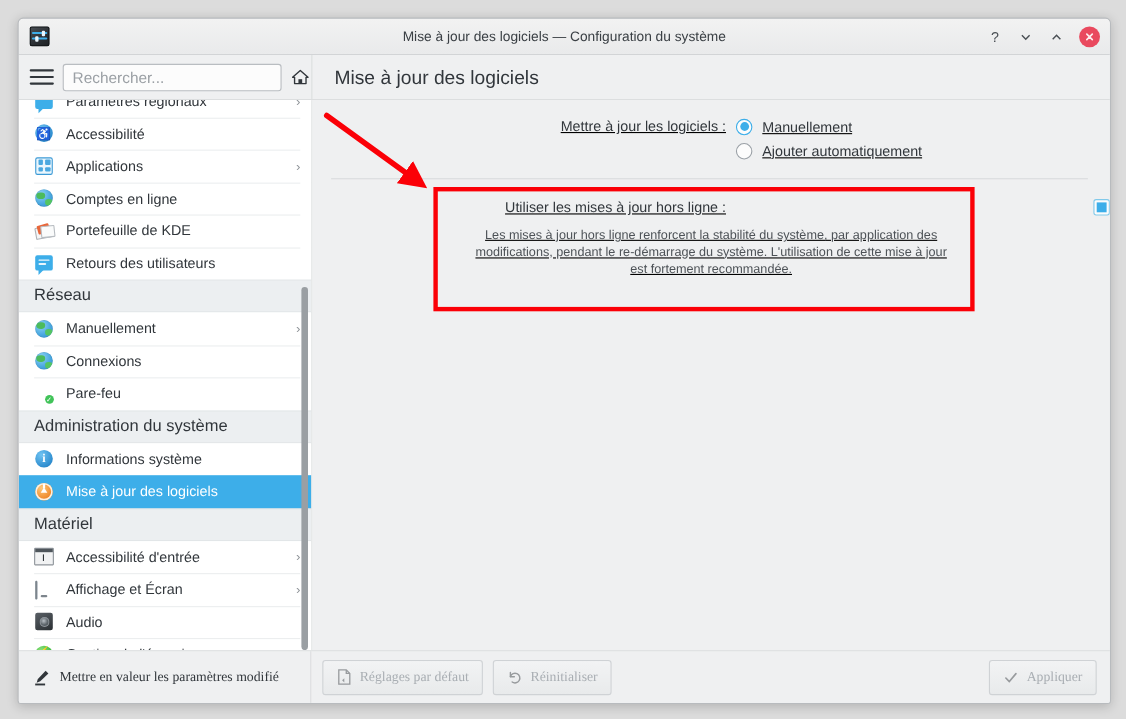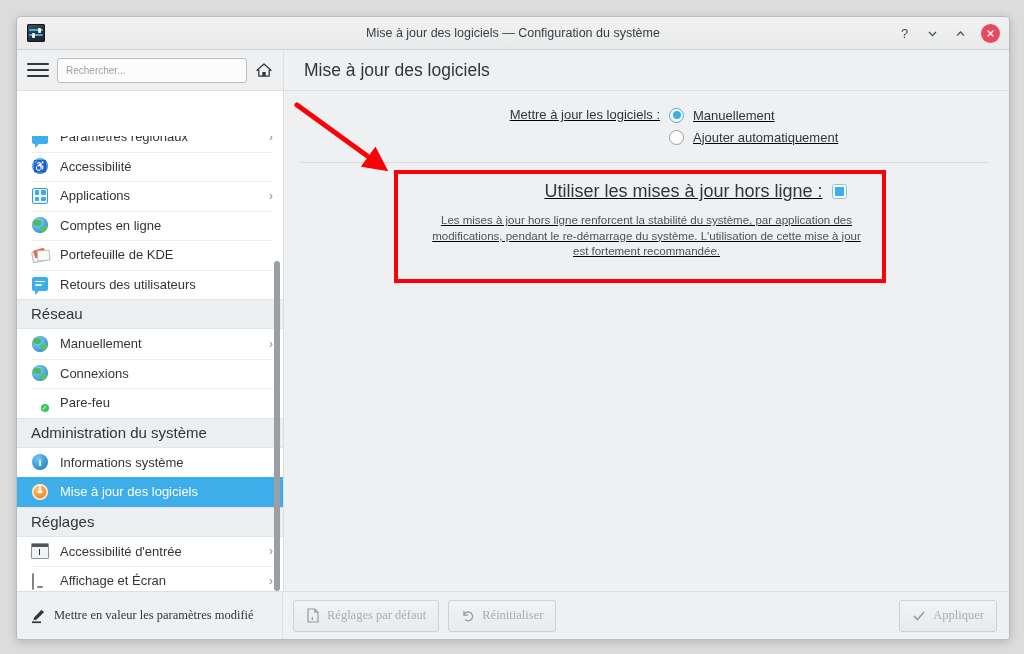--- a/index.html
+++ b/index.html
@@ -142,21 +142,21 @@
     background: #31363b;
     border-radius: 1px;
   }
   .search-input {
     flex: 1;
     height: 25px;
     margin: 0 6px 0 8px;
     border: 1px solid #b9bdc1;
     border-radius: 3px;
     background: #fcfcfc;
-    font-size: 10px;
+    font-size: 14px;
     color: #31363b;
     padding: 0 8px;
     box-sizing: border-box;
     font-family: "Liberation Sans", sans-serif;
     outline: none;
   }
   .search-input::placeholder { color: #9ba0a5; }
   .home-btn {
     width: 22px; height: 22px;
     display:flex; align-items:center; justify-content:center;
@@ -190,21 +190,20 @@
     min-width: 266px;
     background: #ffffff;
     border-right: 1px solid #dcdedf;
     position: relative;
     overflow: hidden;
   }
   .sb-scroll {
     position: absolute;
     inset: 0;
     overflow: hidden;
-    margin-top: 45px;
   }
   .sb-list {
     position: absolute;
     top: -14px;
     left: 0;
     right: 0;
   }
   .sb-item {
     display: flex;
     align-items: center;
@@ -426,22 +425,22 @@
     margin: 14px 20px 0 17px;
   }
 
   .offline-block {
     margin-top: 18px;
     text-align: center;
   }
   .offline-row {
     display: flex;
     align-items: center;
-    justify-content: center;
-    font-size: 18px;
+    justify-content: space-between;
+    font-size: 13px;
     color: #31363b;
   }
   .offline-label {
     width: 385px;
     text-align: right;
     padding-right: 9px;
     box-sizing: border-box;
   }
   .checkbox {
     width: 15px; height: 15px;
@@ -685,21 +684,21 @@
               </div>
               <div class="sb-item selected">
                 <span class="ic">
                   <span class="ico-update">
                     <span class="arrow"></span>
                     <span class="stem"></span>
                   </span>
                 </span>
                 <span class="lbl">Mise à jour des logiciels</span>
               </div>
-              <div class="sb-header">Réglages</div>
+              <div class="sb-header">Matériel</div>
               <div class="sb-item">
                 <span class="ic">
                   <span class="ico-input">
                     <span class="top"></span>
                     <span class="car"></span>
                   </span>
                 </span>
                 <span class="lbl">Accessibilité d'entrée</span>
                 <span class="chev">›</span>
               </div>

